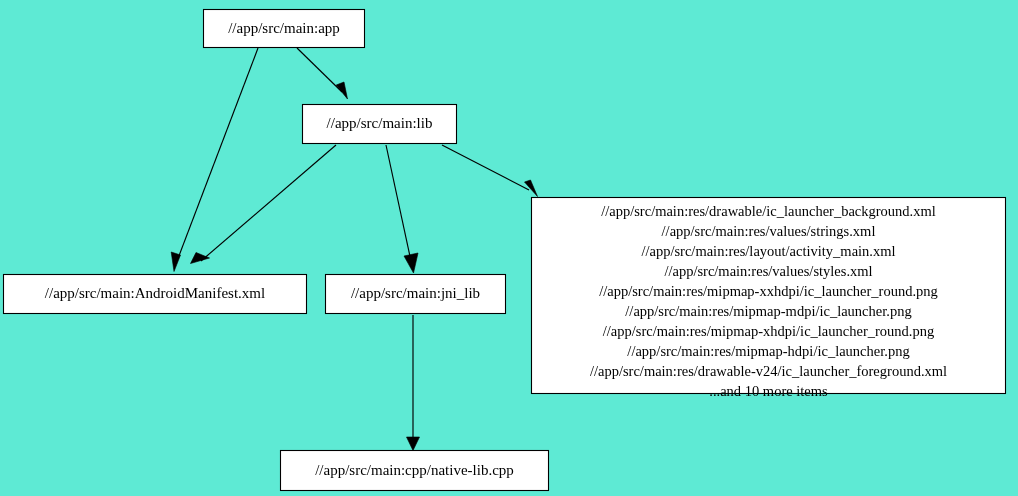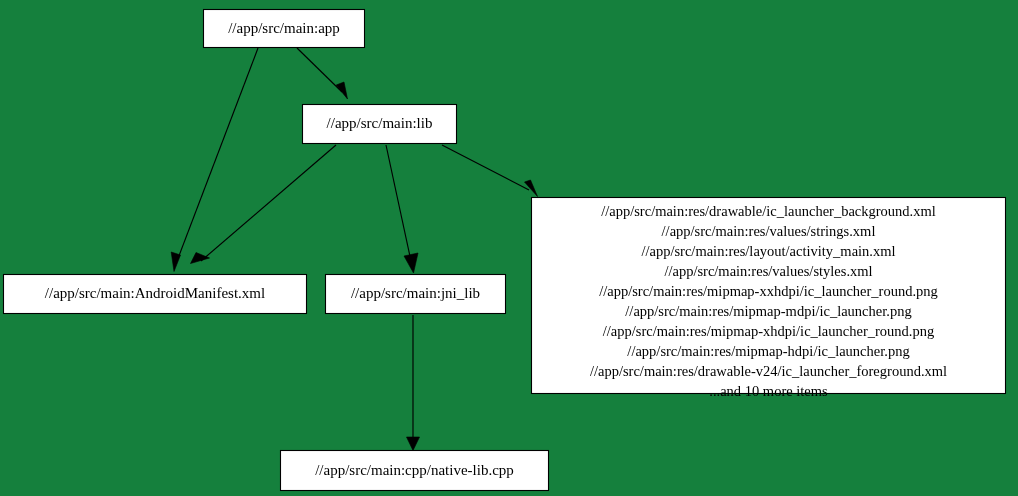--- a/index.html
+++ b/index.html
@@ -11,21 +11,21 @@
   body {
     width: 1018px;
     height: 496px;
     overflow: hidden;
     font-family: "Liberation Serif", "DejaVu Serif", serif;
   }
   #graph-root {
     position: relative;
     width: 1018px;
     height: 496px;
-    background: #15803d;
+    background: #5eead4;
   }
   svg.graph-canvas {
     display: block;
     width: 1018px;
     height: 496px;
   }
   .node-box {
     fill: #ffffff;
     stroke: #000000;
     stroke-width: 1.1;

